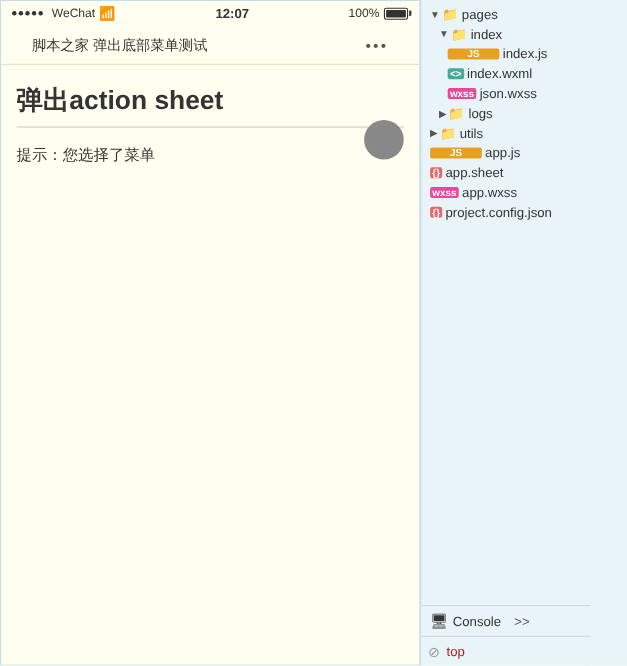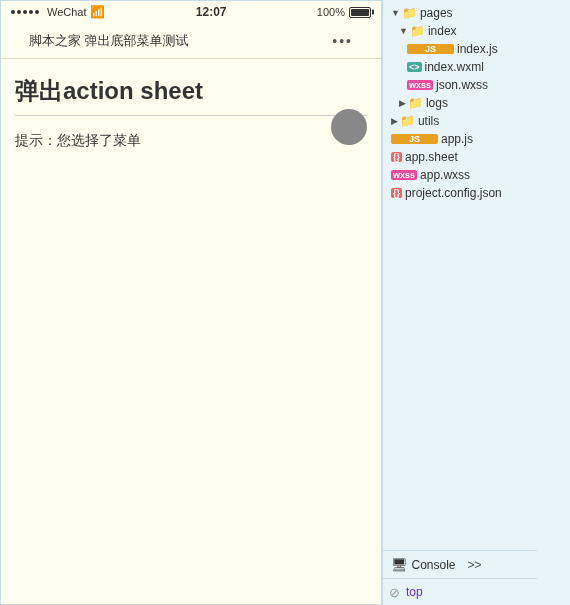--- a/index.html
+++ b/index.html
@@ -146,21 +146,21 @@
     .console-tab {
       font-size: 12px; color: #333; padding: 0 8px; height: 100%;
       display: flex; align-items: center; gap: 4px; cursor: pointer;
     }
     .console-expand { font-size: 12px; color: #555; margin-left: 4px; cursor: pointer; }
     .console-input-row {
       display: flex; align-items: center; padding: 0 6px; height: 26px;
       gap: 6px;
     }
     .no-entry { font-size: 13px; color: #999; }
-    .console-text { font-size: 12px; color: #6d28d9; }
+    .console-text { font-size: 12px; color: #b91c1c; }
   </style>
 </head>
 <body>
 
 <div class="phone-panel">
 
   <div class="status-bar">
     <div class="status-left">
       <div class="dots">
         <span class="dot"></span>

